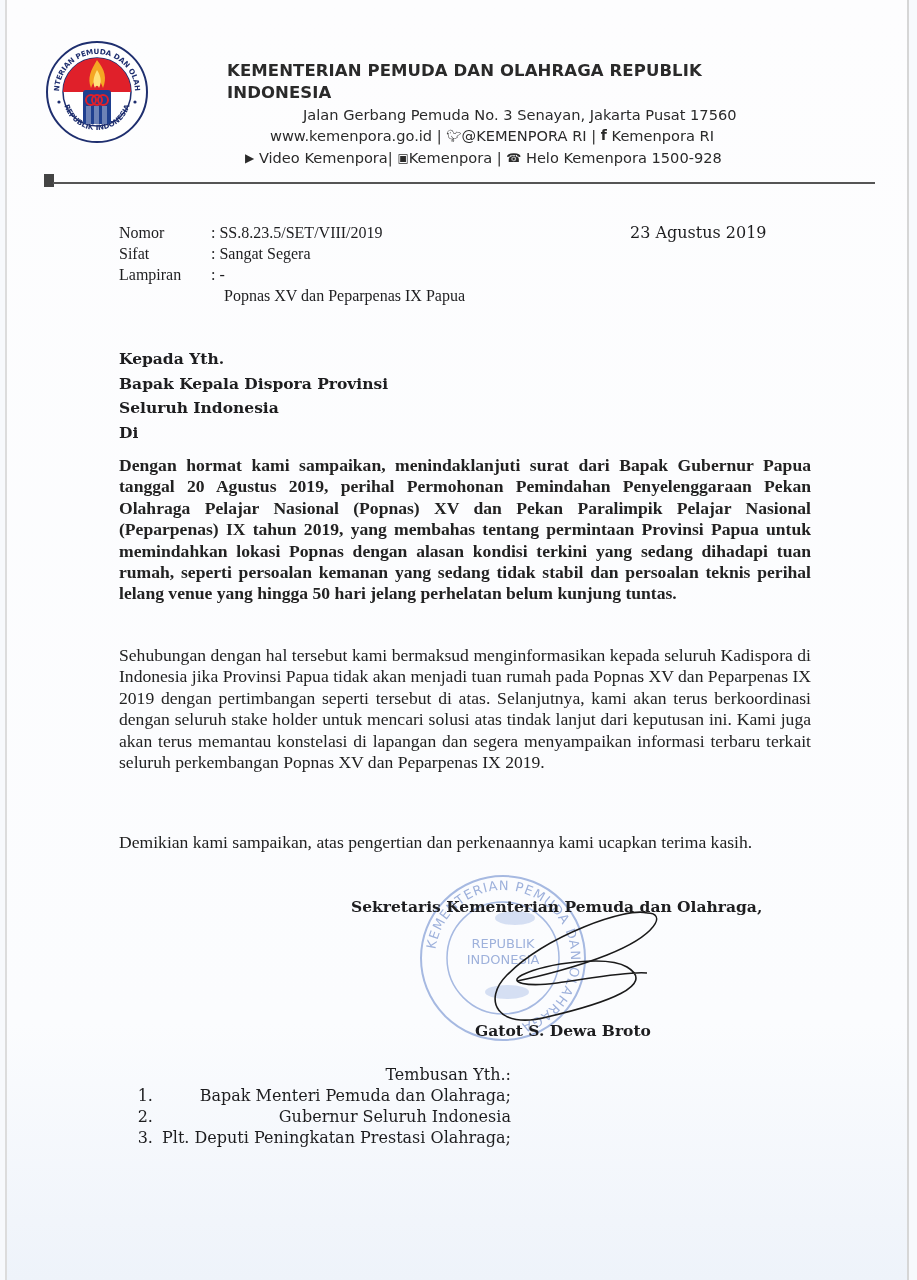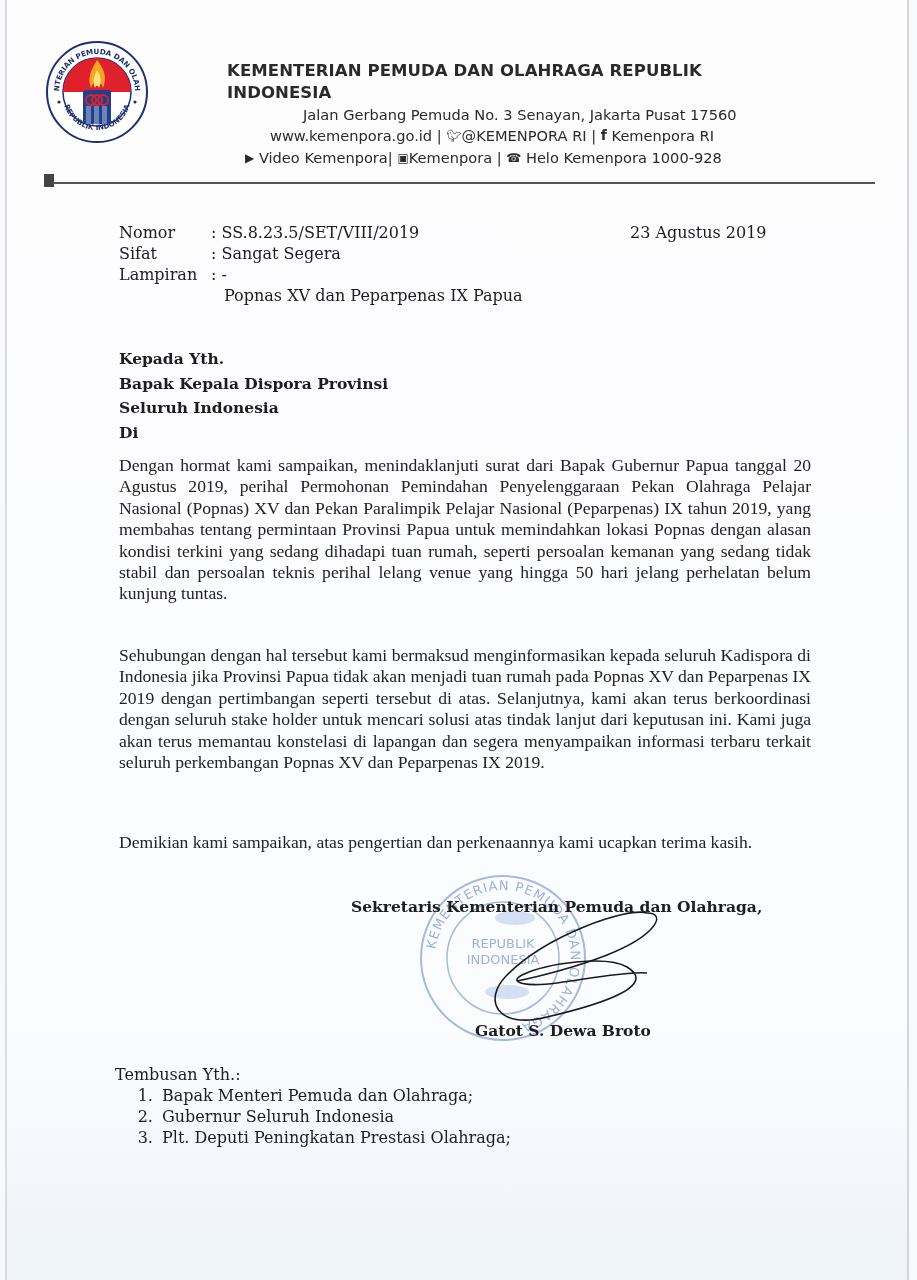--- a/index.html
+++ b/index.html
@@ -22,40 +22,40 @@
   .kop .title { font-weight: bold; font-size: 16.5px; letter-spacing: 0.1px; line-height: 22px; text-align: left; margin-left: 2px; }
   .kop .line { font-size: 14.6px; line-height: 21px; }
   .kop .l1 { margin-left: 16px; text-align: left; padding-left: 62px; }
   .kop .l2 { text-align: left; padding-left: 45px; }
   .kop .l3 { text-align: left; padding-left: 20px; }
   .ic { display: inline-block; font-size: 12px; vertical-align: 1px; }
   .rule-block { position: absolute; left: 37px; top: 174px; width: 10px; height: 13px; background: #444; }
   .rule { position: absolute; left: 46px; top: 182px; width: 822px; height: 2px; background: #555; }
 
   
-  .meta { position: absolute; left: 112px; top: 222px; font-size: 16px; line-height: 21px; }
+  .meta { position: absolute; left: 112px; top: 222px; font-size: 16px; line-height: 21px; font-family: Liberation Serif, serif; }
   .meta .row { display: flex; }
   .meta .lbl { width: 92px; }
   .meta .val { }
   .meta .cont { padding-left: 105px; }
   .date { position: absolute; left: 623px; top: 222px; font-size: 16px; line-height: 21px; }
 
   .addressee { position: absolute; left: 112px; top: 347px; font-weight: bold; font-size: 15.5px; line-height: 24.5px; }
 
   .body { position: absolute; left: 112px; width: 692px; font-family: "Liberation Serif", serif; font-size: 17.6px; line-height: 21.4px; text-align: justify; color: #222; }
-  .p1 { top: 455px; }
+  .p1 { top: 455px; font-weight: bold; }
   .p2 { top: 645px; }
   .p3 { top: 832px; }
 
   .sig-title { position: absolute; left: 344px; top: 897px; font-weight: bold; font-size: 15.5px; }
   .sig-name { position: absolute; left: 452px; top: 1021px; font-weight: bold; font-size: 15.5px; margin-left: 16px; }
   .stamp { position: absolute; left: 410px; top: 872px; width: 172px; height: 172px; opacity: 0.75; }
   .signature { position: absolute; left: 480px; top: 905px; width: 215px; height: 125px; }
 
-  .cc { position: absolute; left: 108px; top: 1064px; font-size: 16px; line-height: 21px; }
+  .cc { position: absolute; left: 108px; top: 1064px; font-size: 16px; line-height: 21px; text-align: right; }
   .cc ol { margin: 0; padding-left: 43px; }
   .cc li { padding-left: 4px; }
 </style>
 </head>
 <body>
 
 <div class="page">
 
   <svg class="logo" viewBox="0 0 104 104">
     <defs>
@@ -97,21 +97,21 @@
       <span>|</span>
       <span class="ic" style="font-weight:bold;font-size:14px">f</span>
       <span>Kemenpora RI</span>
     </div>
     <div class="line l3">
       <span class="ic">▶</span>
       <span>Video Kemenpora</span><span>|</span>
       <span class="ic">▣</span><span>Kemenpora</span>
       <span>|</span>
       <span class="ic">☎</span>
-      <span>Helo Kemenpora 1000-928</span>
+      <span>Helo Kemenpora 1500-928</span>
     </div>
   </div>
 
   <div class="rule-block"></div>
   <div class="rule"></div>
 
   <div class="meta">
     <div class="row">
       <span class="lbl">Nomor</span>
       <span class="val">: SS.8.23.5/SET/VIII/2019</span>

